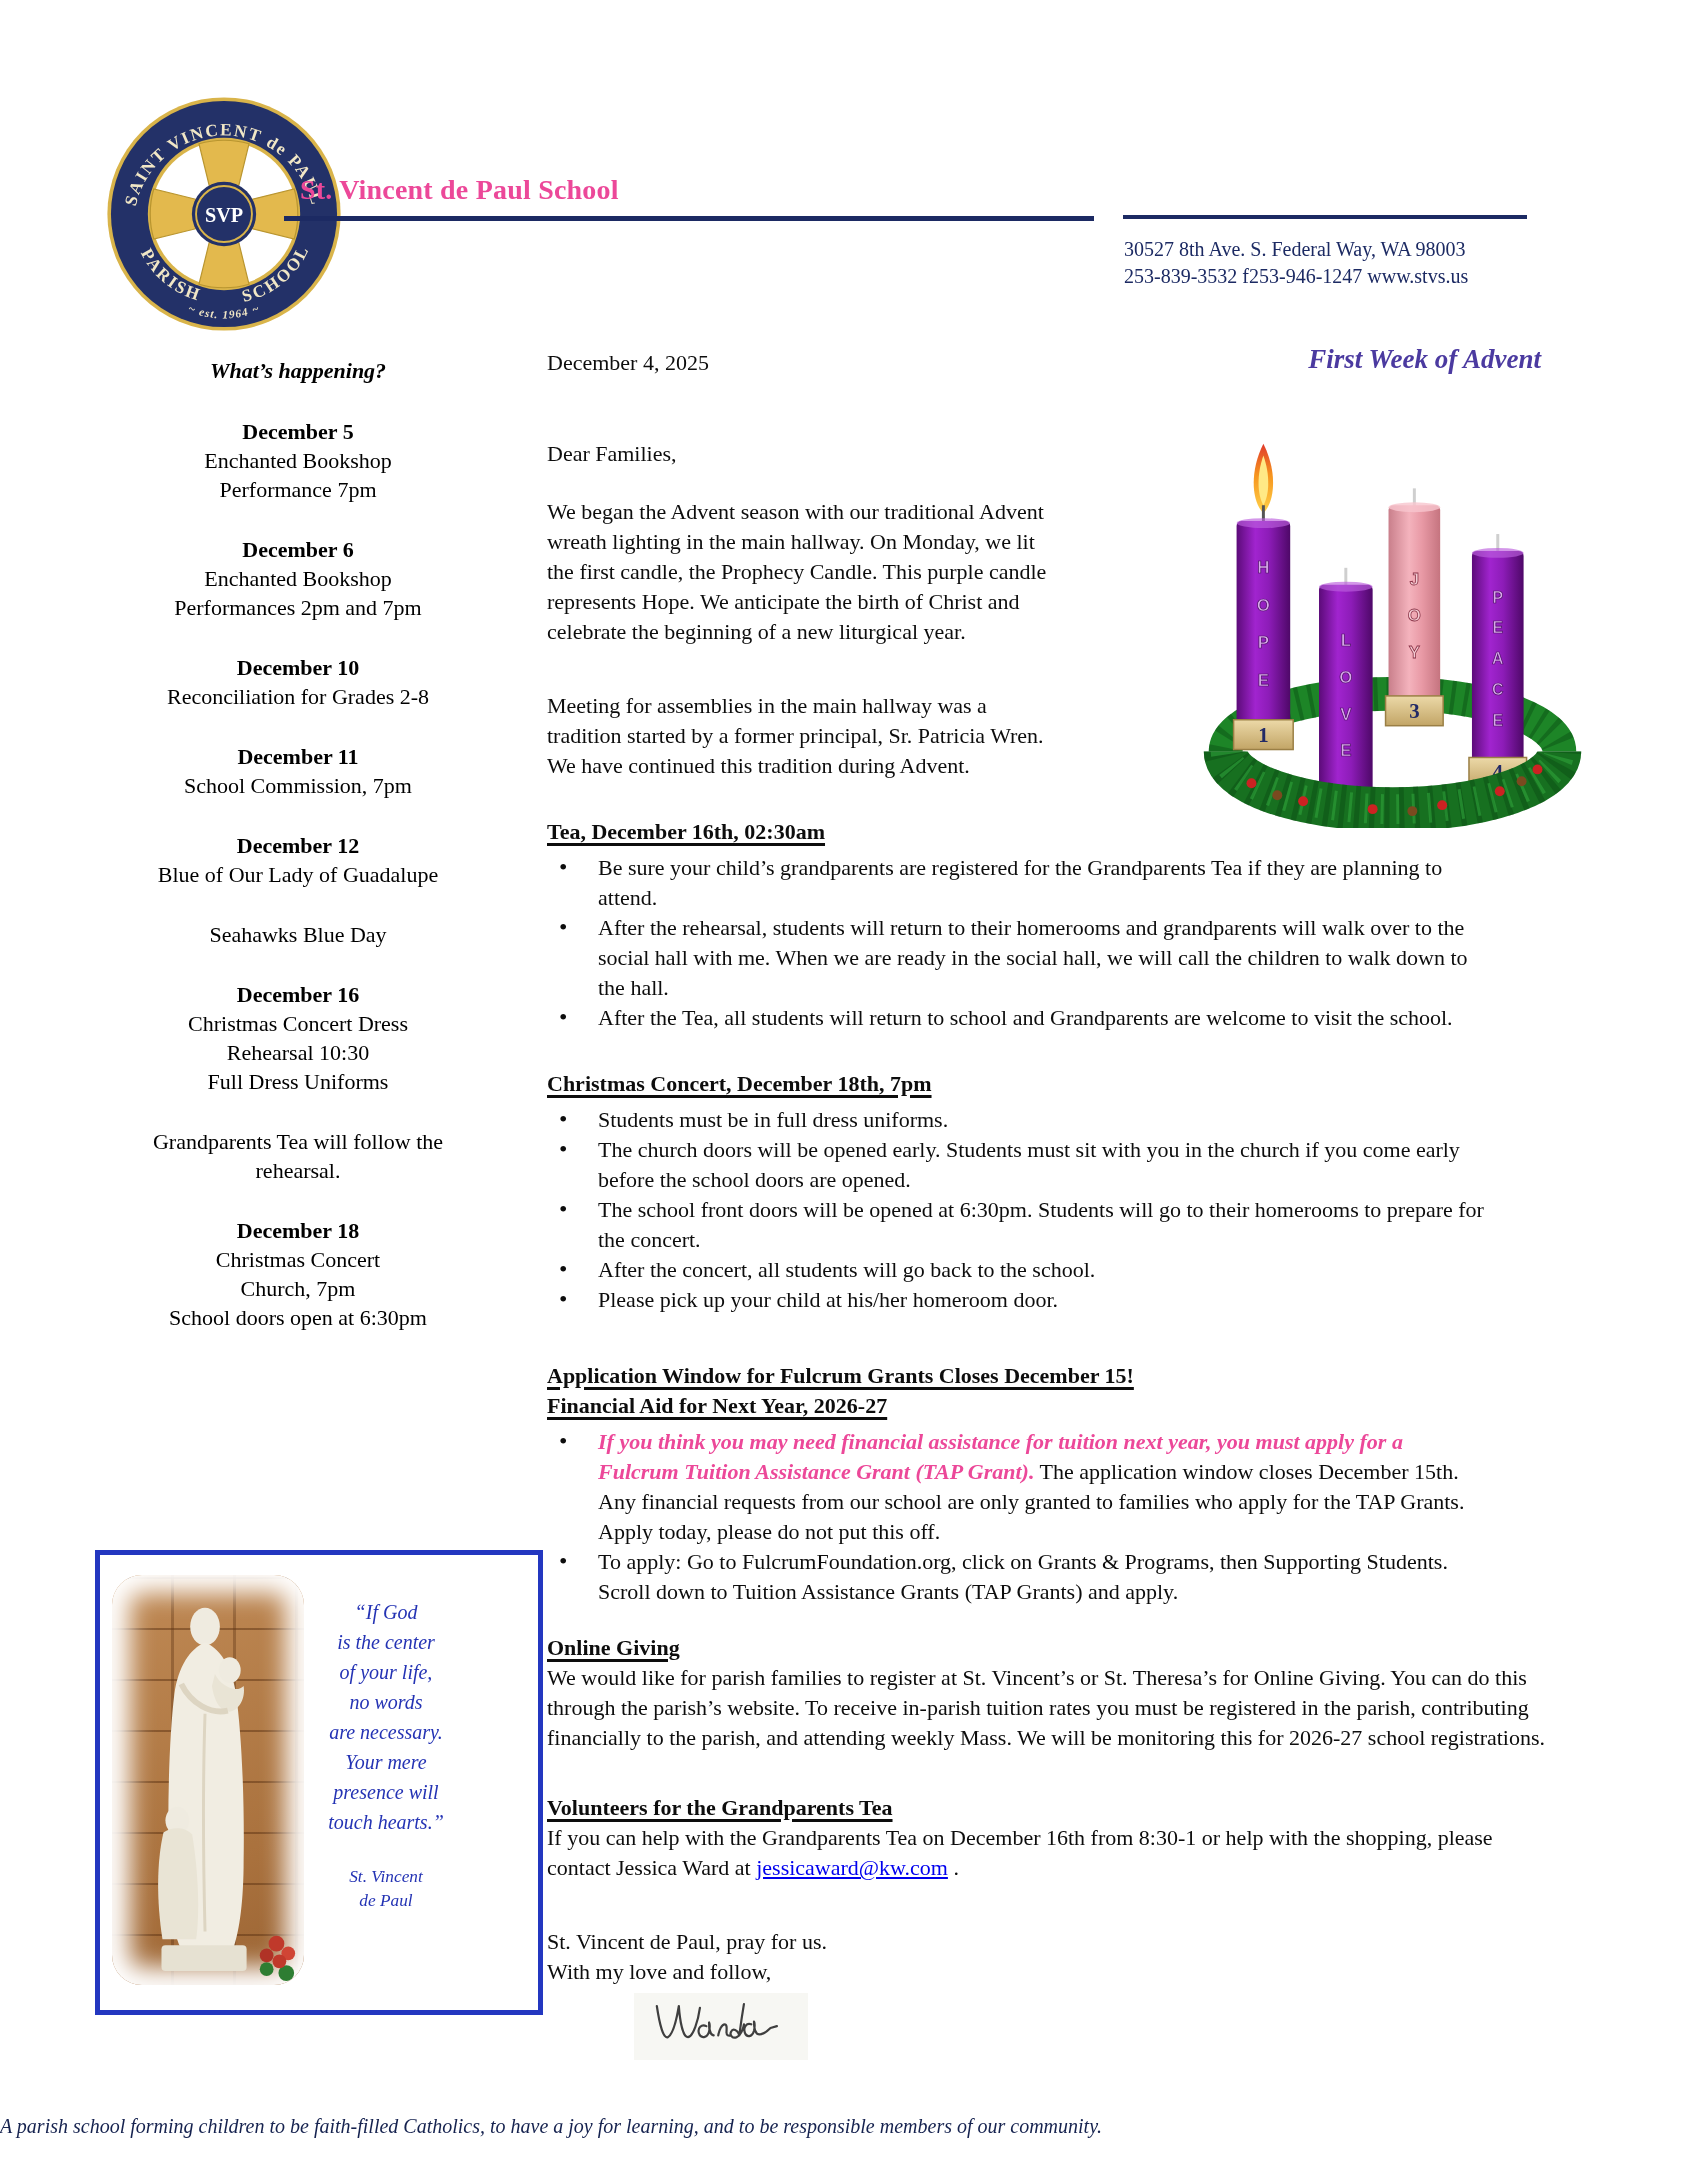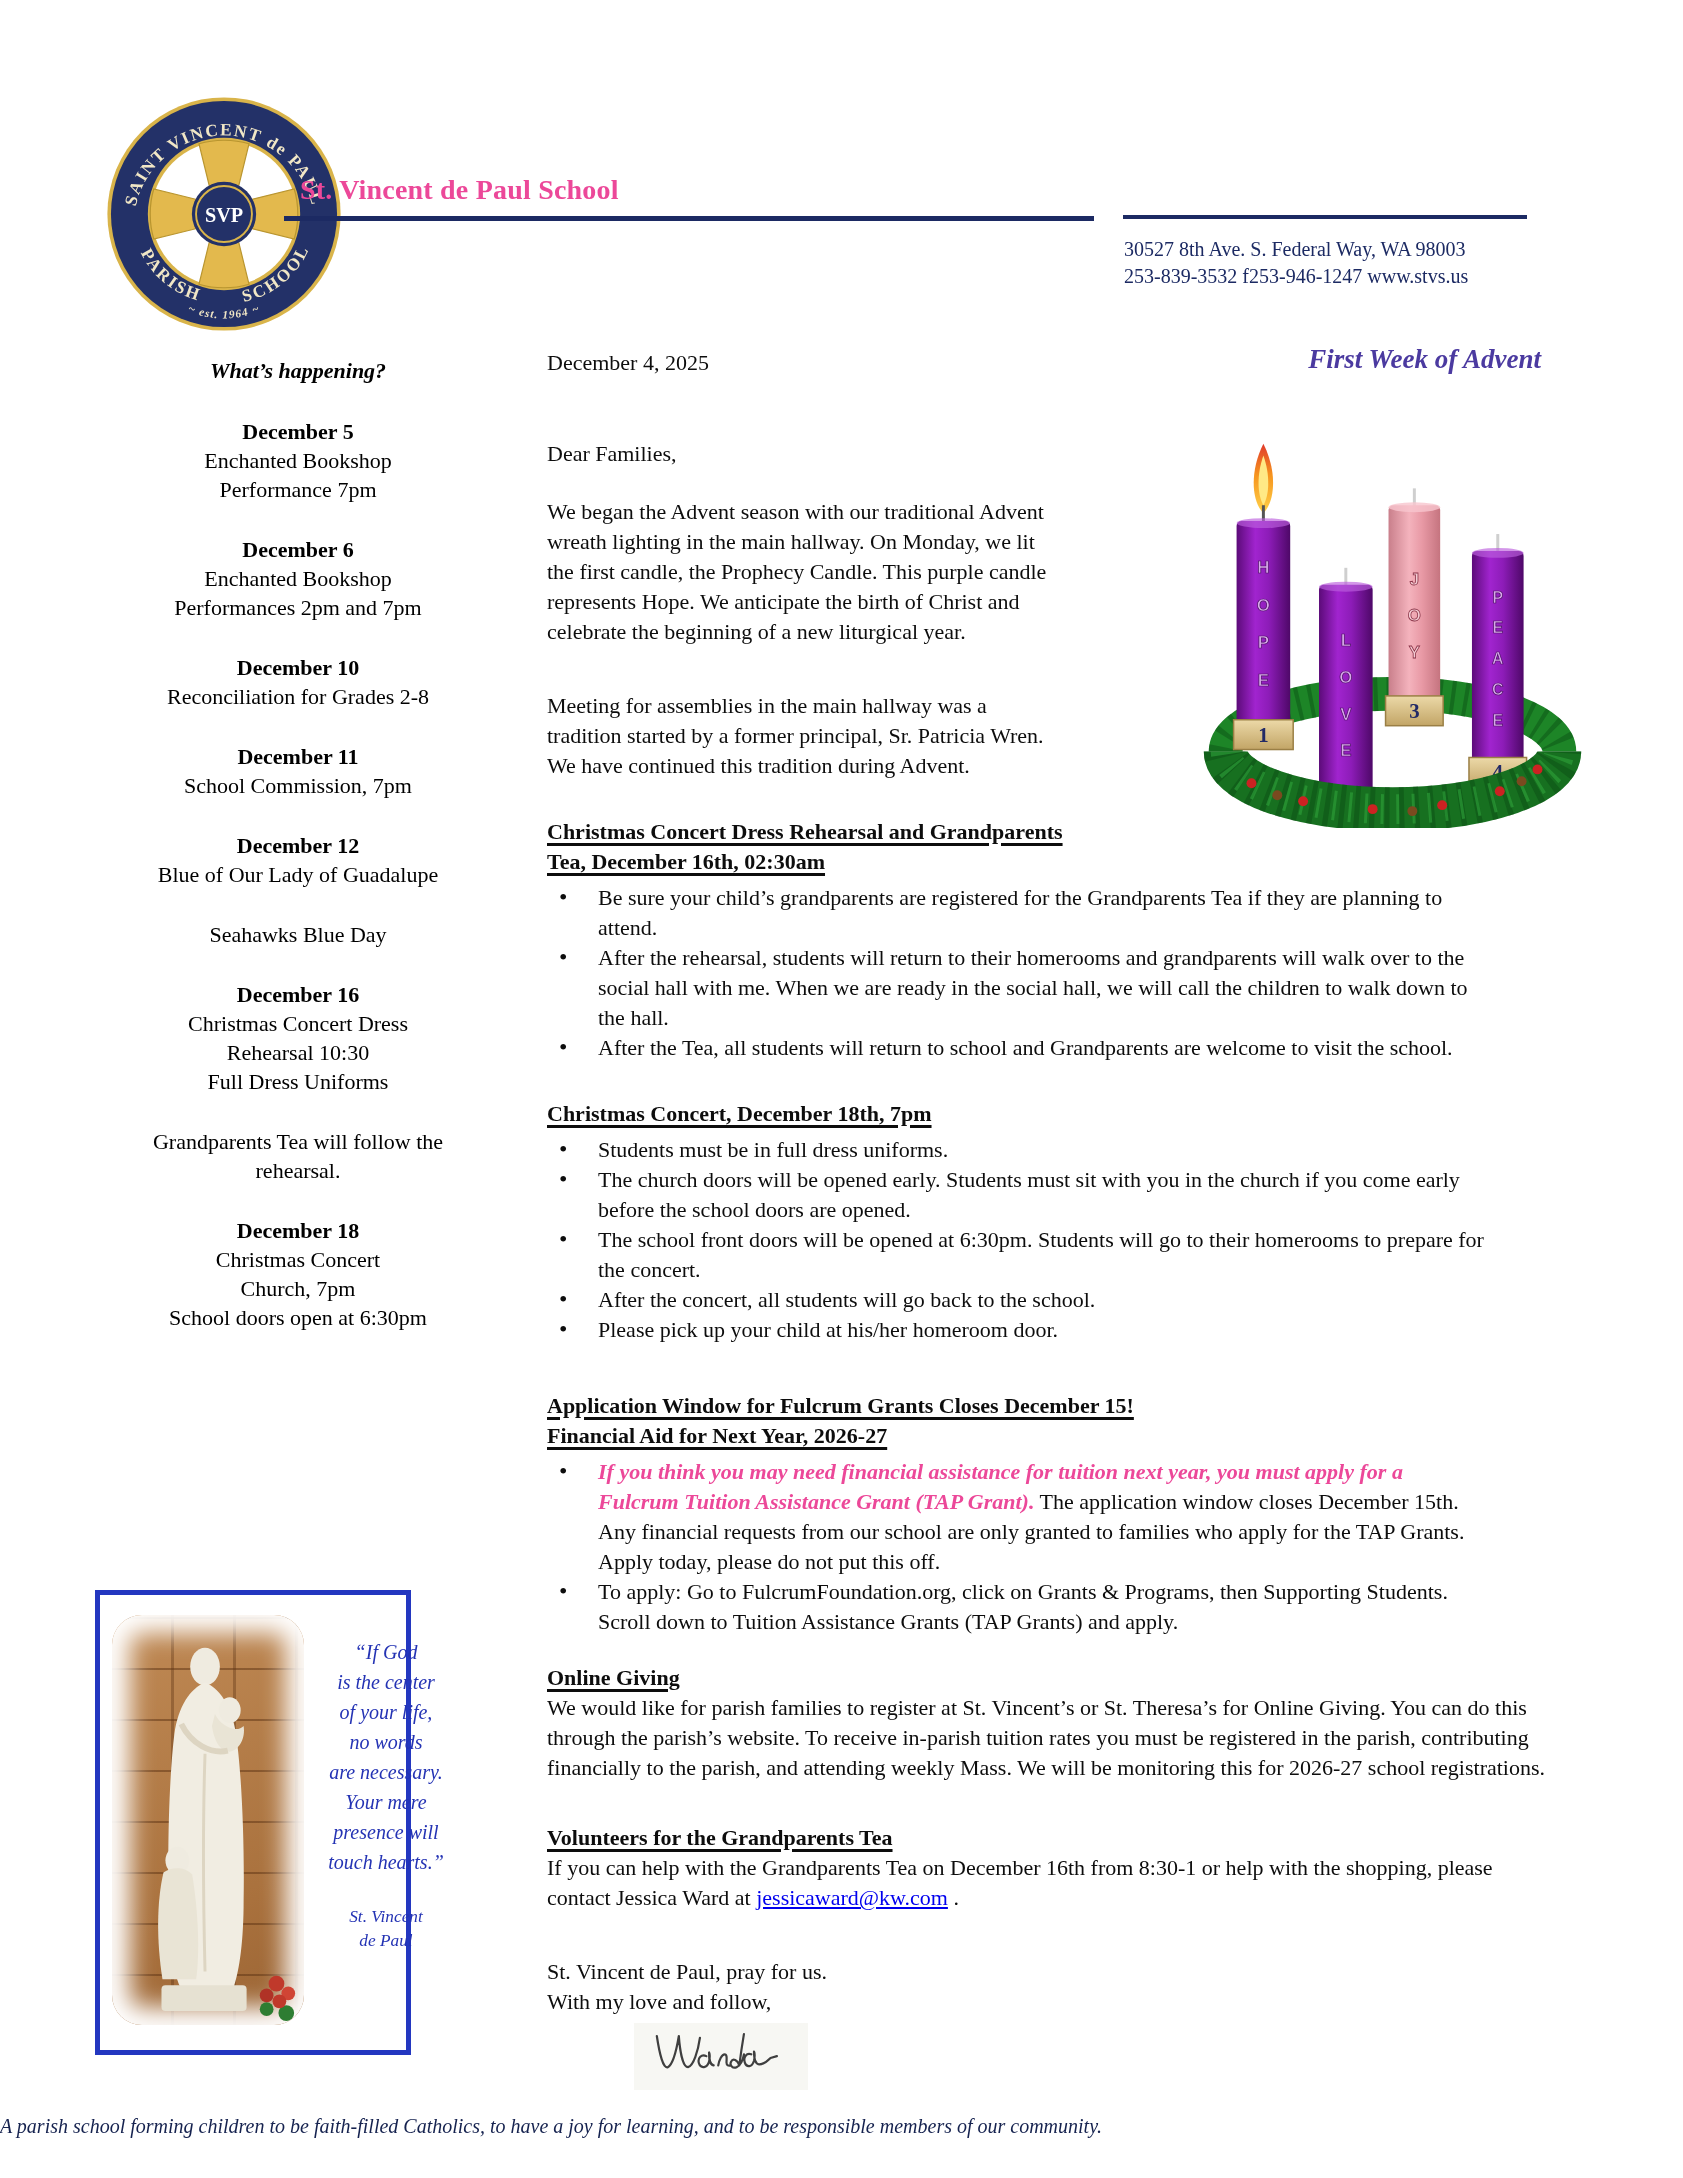--- a/index.html
+++ b/index.html
@@ -30,21 +30,21 @@
   ul.bullets{list-style:none;margin:6px 0 36px 0;padding:0;width:939px;}
   ul.bullets li{position:relative;padding-left:51px;}
   ul.bullets li::before{content:"\2022";position:absolute;left:12px;top:-1px;font-size:24px;}
   .red{color:#ec4899;font-weight:bold;font-style:italic;}
   .og-body{margin-bottom:40px;}
   .closing{margin-top:44px;}
   .signature{margin:6px 0 0 87px;width:198px;}
   .sig-bg{background:#f7f7f3;display:inline-block;padding:2px 8px;}
 
   
-  .statue-box{position:absolute;left:95px;top:1550px;width:316px;height:465px;border:5px solid #2337c0;background:#fff;box-sizing:border-box;margin-top:40px;}
+  .statue-box{position:absolute;left:95px;top:1550px;width:448px;height:465px;border:5px solid #2337c0;background:#fff;box-sizing:border-box;}
   .photo{position:absolute;left:12px;top:20px;width:192px;height:410px;border-radius:30px;overflow:hidden;
          background:
            repeating-linear-gradient(0deg, rgba(0,0,0,0) 0 49px, rgba(92,50,18,.5) 49px 51px),
            repeating-linear-gradient(90deg, rgba(0,0,0,0) 0 59px, rgba(92,50,18,.38) 59px 62px),
            linear-gradient(160deg,#c08a55,#a9713d 70%,#9a6434);
          box-shadow:inset 0 0 24px 18px #ffffff;}
   .photo svg.statue{position:absolute;left:0;top:0;width:100%;height:100%;}
   .photo svg.flower{position:absolute;right:2px;bottom:2px;}
   .quote{position:absolute;left:206px;top:42px;width:160px;text-align:center;color:#2433b4;font-style:italic;font-size:20px;line-height:30px;}
   .quote-attr{margin-top:28px;font-size:17.3px;line-height:24px;}
@@ -167,21 +167,20 @@
       <div>celebrate the beginning of a new liturgical year.</div>
     </div>
 
     <div class="para-narrow mb36">
       <div>Meeting for assemblies in the main hallway was a</div>
       <div>tradition started by a former principal, Sr. Patricia Wren.</div>
       <div>We have continued this tradition during Advent.</div>
     </div>
 
     <div class="sec-h">
-      <div><span class="u">Christmas Concert Dress Rehearsal and Grandparents</span></div>
       <div><span class="u">Tea, December 16th, 02:30am</span></div>
     </div>
     <ul class="bullets">
       <li>Be sure your child’s grandparents are registered for the Grandparents Tea if they are planning to attend.</li>
       <li>After the rehearsal, students will return to their homerooms and grandparents will walk over to the social hall with me. When we are ready in the social hall, we will call the children to walk down to the hall.</li>
       <li>After the Tea, all students will return to school and Grandparents are welcome to visit the school.</li>
     </ul>
 
     <div class="sec-h">
       <div><span class="u">Christmas Concert, December 18th, 7pm</span></div>

